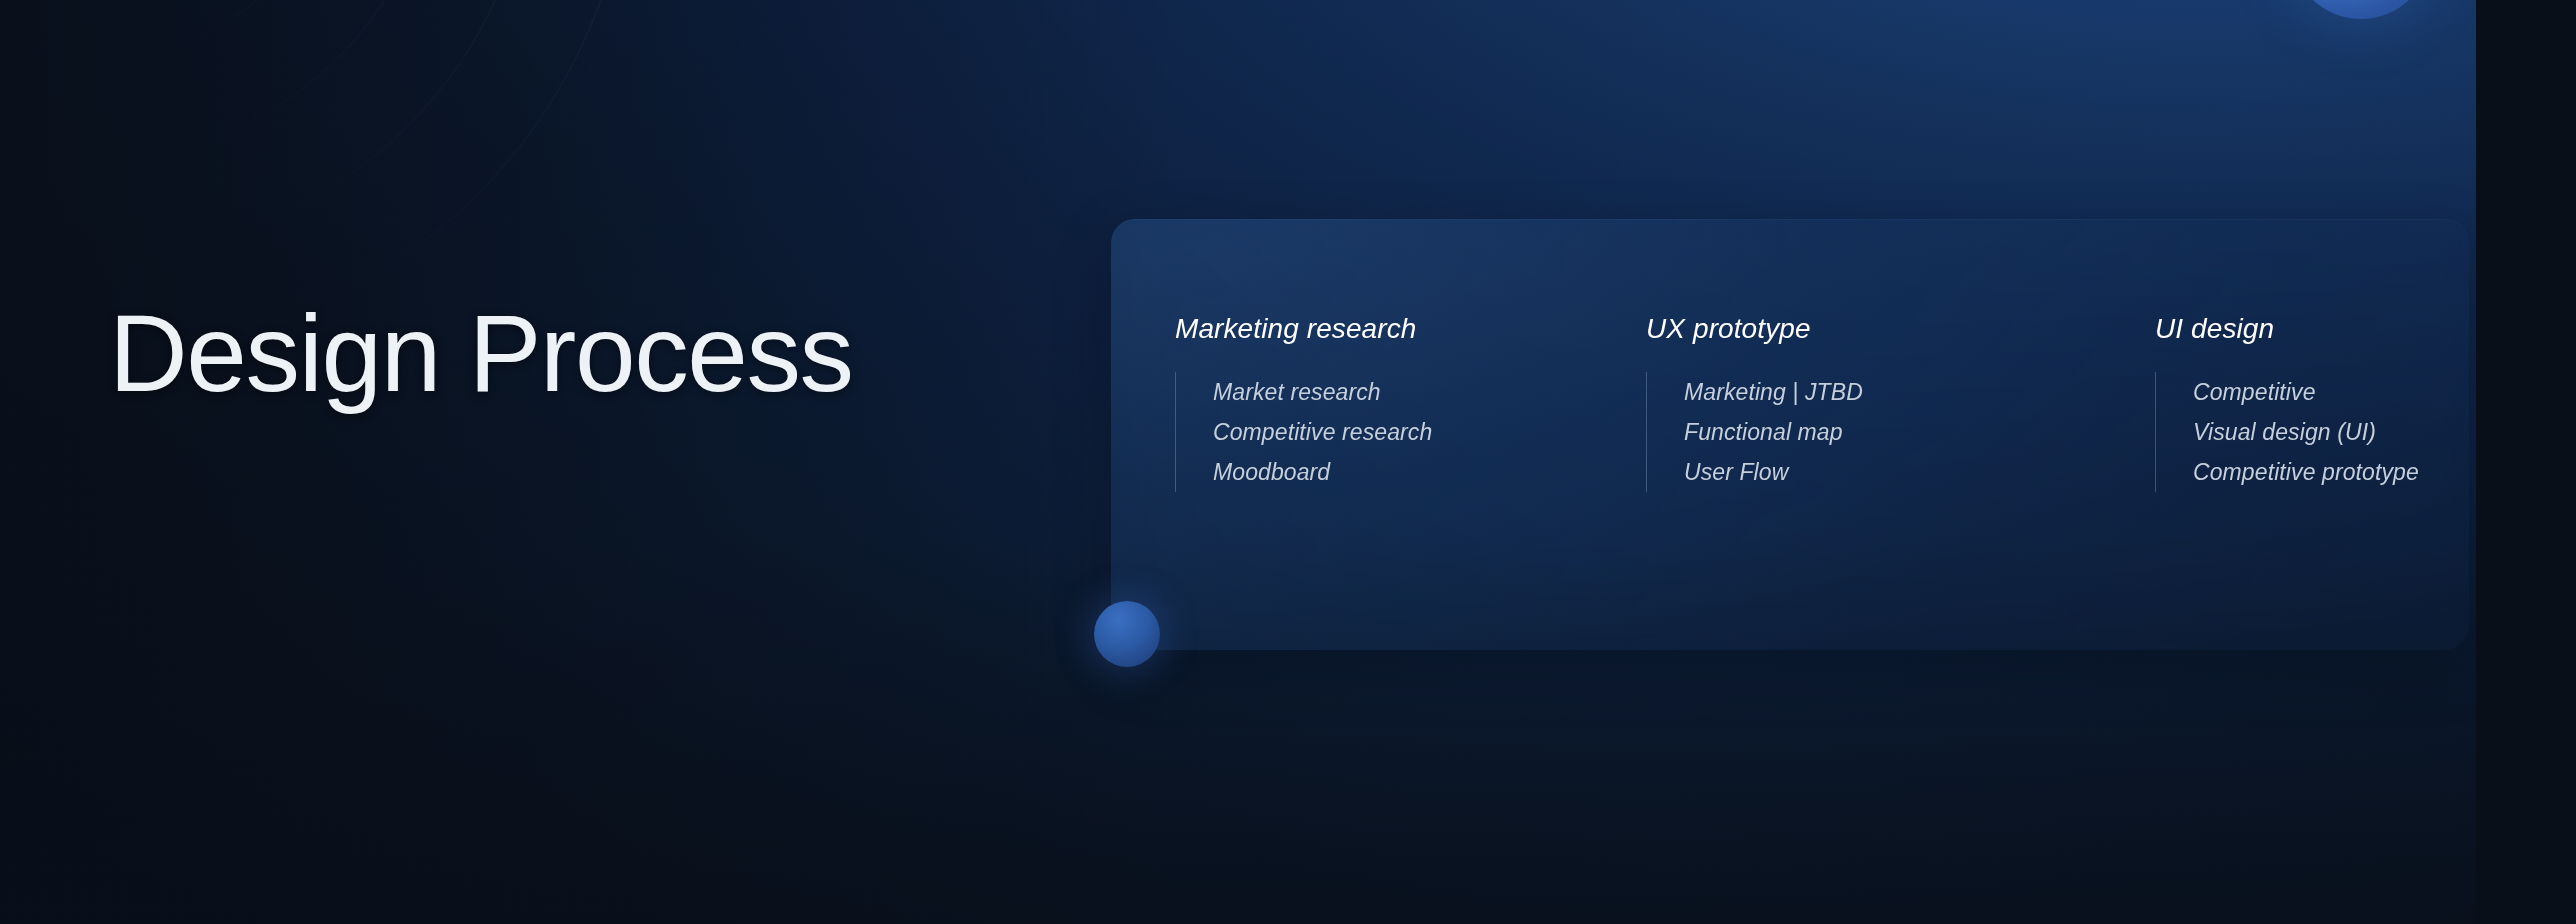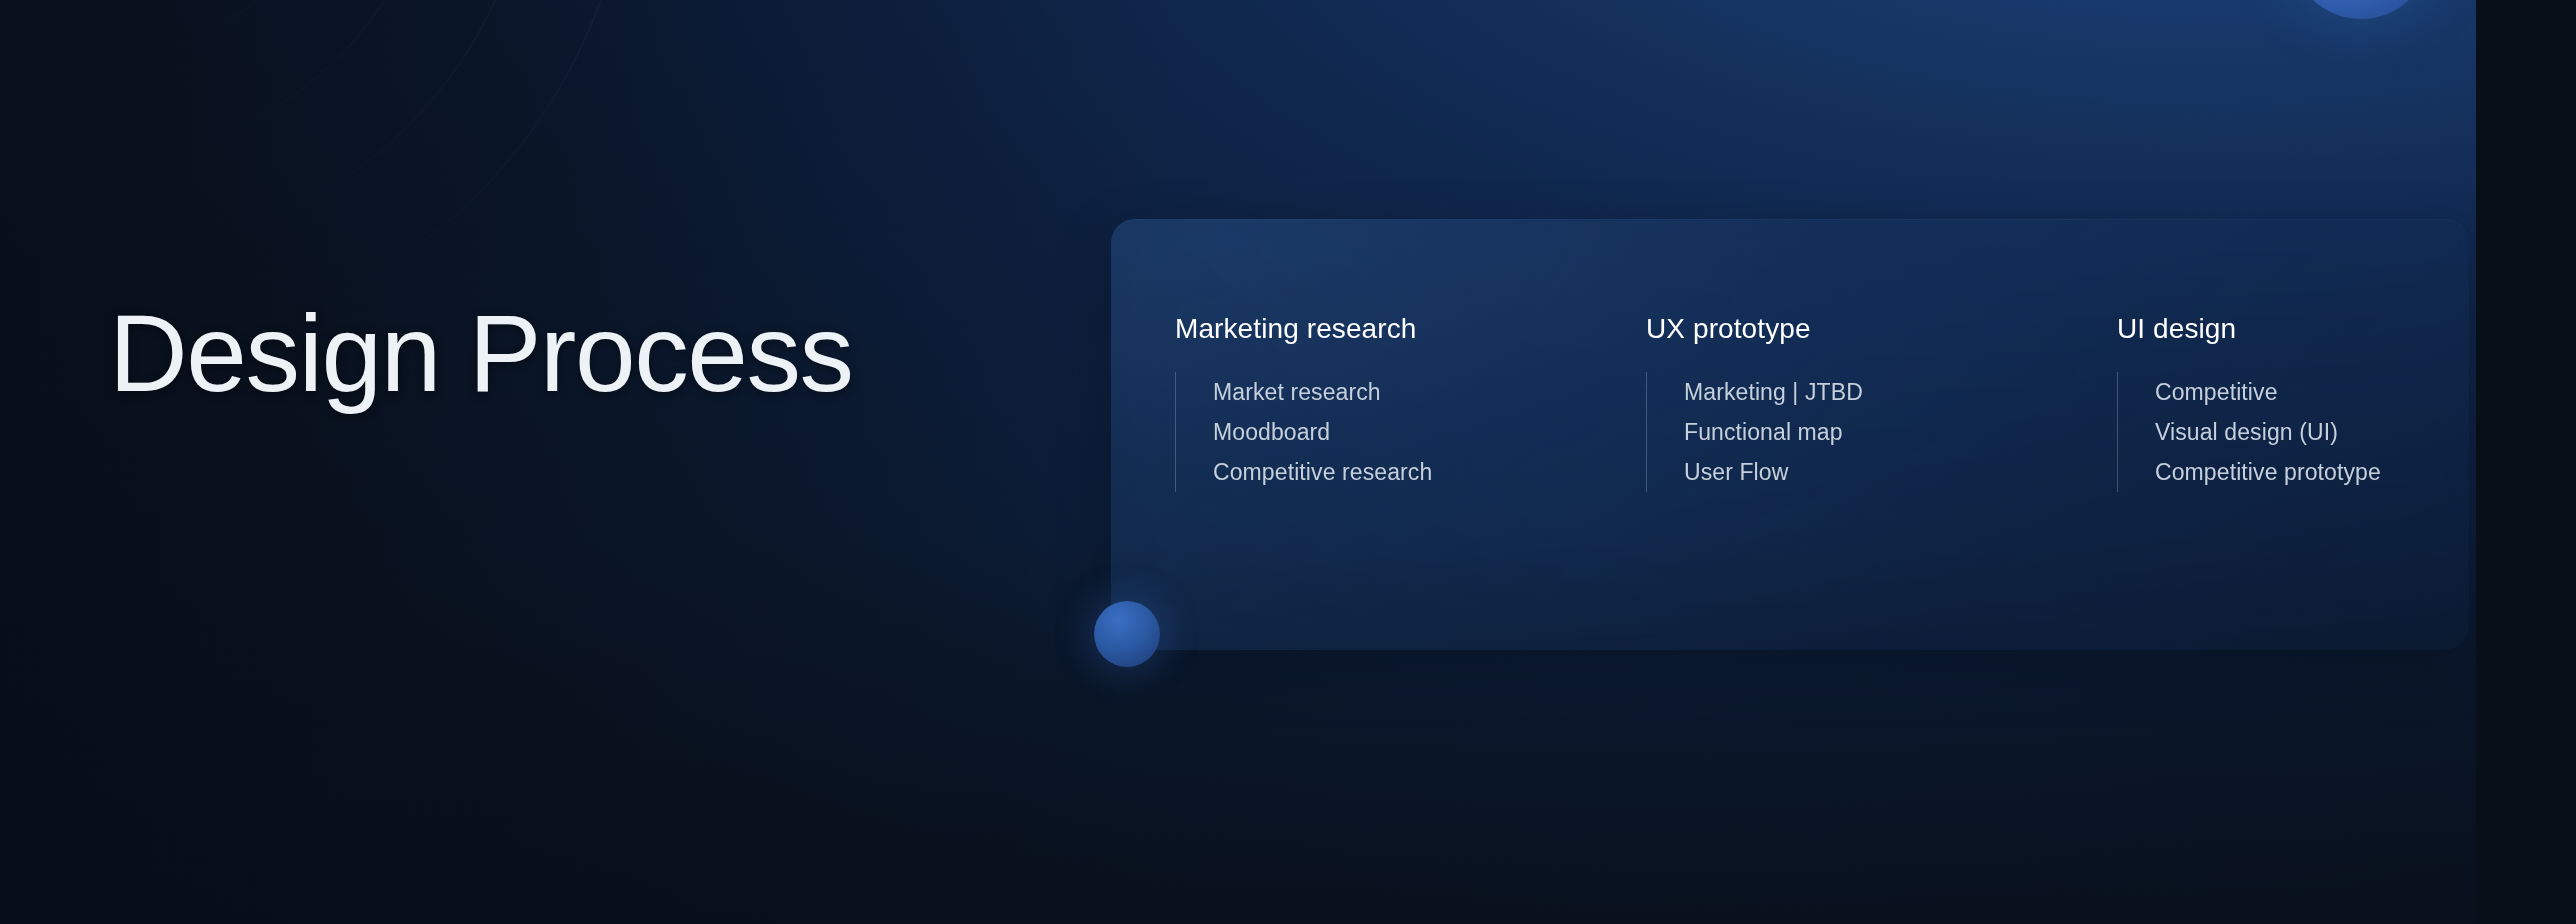--- a/index.html
+++ b/index.html
@@ -145,22 +145,22 @@
         rgba(20,46,86,0) 72%);
     pointer-events:none;
   }
 
   .columns {
     position:absolute;
     left:64px; top:96px;
     display:flex;
     gap:0;
   }
-  .column { width:471px; }
-  .column:last-child { width:auto; }
+  .column { width:471px;font-style:italic; }
+  .column:last-child { width:auto;margin-left:38px; }
 
   .col-heading {
     font-size:28px;
     font-weight:400;
     color:#ffffff;
     letter-spacing:0.1px;
     line-height:1;
     white-space:nowrap;
   }
 
@@ -223,22 +223,22 @@
 
   <div class="card">
     <div class="card-sheen"></div>
 
     <div class="columns">
 
       <div class="column">
         <div class="col-heading">Marketing research</div>
         <ul class="col-list">
           <li>Market research</li>
+          <li>Competitive research</li>
           <li>Moodboard</li>
-          <li>Competitive research</li>
         </ul>
       </div>
 
       <div class="column">
         <div class="col-heading">UX prototype</div>
         <ul class="col-list">
           <li>Marketing | JTBD</li>
           <li>Functional map</li>
           <li>User Flow</li>
         </ul>

